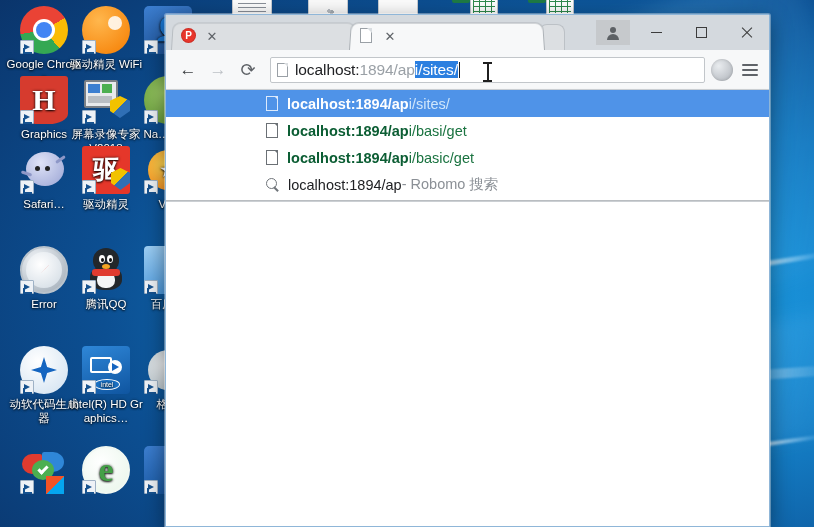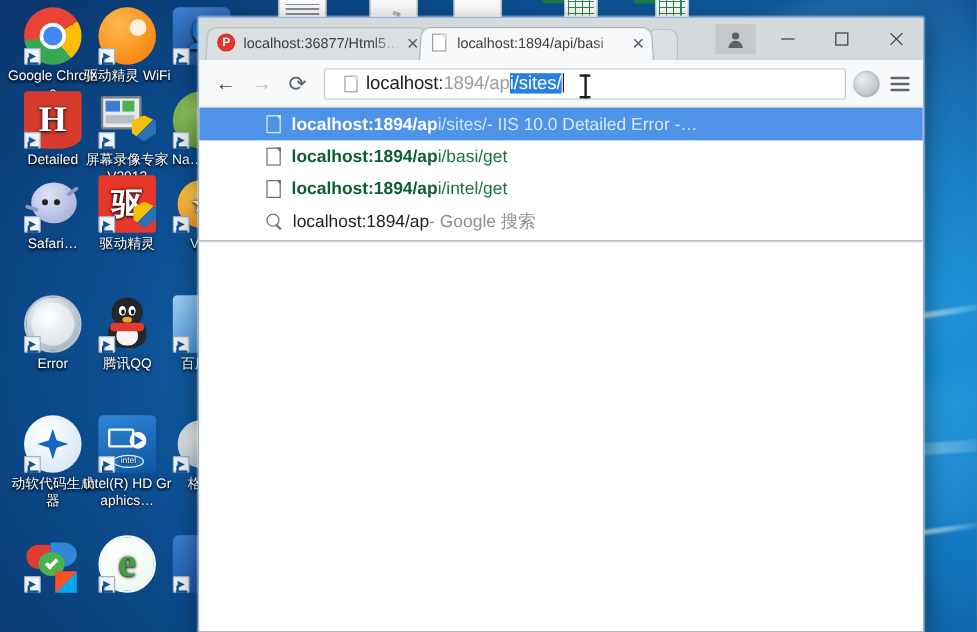--- a/index.html
+++ b/index.html
@@ -282,21 +282,21 @@
   .navbtn.dark { color: #3b3e41; }
   #omnibox {
     flex: 1 1 auto;
     height: 26px;
     margin: 0 6px 0 6px;
     background: #fff;
     border: 1px solid #c2c6ca;
     border-radius: 2px;
     display: flex;
     align-items: center;
-    padding: 0 16px;
+    padding: 0 6px;
     position: relative;
   }
   .omni-icon {
     width: 11px; height: 14px;
     border: 1px solid #9aa0a6;
     background: #fff;
     position: relative;
     flex: 0 0 11px;
     margin-right: 7px;
   }
@@ -354,21 +354,21 @@
   #suggestions {
     background: #fff;
     border-bottom: 1px solid #b9bdc1;
     box-shadow: 0 2px 4px rgba(0,0,0,.18);
     padding-bottom: 2px;
   }
   .sugg {
     height: 27px;
     display: flex;
     align-items: center;
-    padding-left: 56px;
+    padding-left: 100px;
     font-size: 14.5px;
     color: #202124;
     white-space: nowrap;
     overflow: hidden;
   }
   .sugg.selected {
     background: #4f93e8;
     color: #fff;
   }
   .sugg-ic {
@@ -474,21 +474,21 @@
         <div class="shortcut"></div>
       </div>
     </div>
 
     <div class="ico-cell" style="left:6px;top:106px;">
       <div class="ico-art">
         <div class="sq" style="background:#d63b2e;border-radius:3px 3px 40% 40%/3px 3px 22% 22%;"></div>
         <div class="glyph" style="font-size:30px;font-family:'Liberation Serif',serif;">H</div>
         <div class="shortcut"></div>
       </div>
-      <span class="ico-lbl">Detailed</span>
+      <span class="ico-lbl">Graphics</span>
     </div>
 
     <div class="ico-cell" style="left:68px;top:106px;">
       <div class="ico-art">
         <div style="position:absolute;left:2px;top:4px;width:34px;height:28px;background:#e8eaec;border:2px solid #7b8086;border-radius:2px;"></div>
         <div style="position:absolute;left:6px;top:8px;width:12px;height:9px;background:#3c7fd0;"></div>
         <div style="position:absolute;left:20px;top:8px;width:10px;height:9px;background:#4caf50;"></div>
         <div style="position:absolute;left:6px;top:20px;width:24px;height:7px;background:#b9bec3;"></div>
         <div style="position:absolute;right:0px;bottom:6px;width:20px;height:22px;background:linear-gradient(135deg,#f2c200 50%,#2f6fb5 50%);clip-path:polygon(50% 0,100% 22%,100% 68%,50% 100%,0 68%,0 22%);"></div>
         <div class="shortcut"></div>
@@ -629,30 +629,28 @@
 
   <div id="chrome-window">
 
     <div id="tabstrip">
 
       <div class="tab inactive" style="width:186px;">
         <div class="tabskin"></div>
         <div class="tab-fav">
             <div class="fav-p">P</div>
           </div>
-        <div class="tab-title">localhost:36877/Html5…</div>
         <div class="tab-close">✕</div>
       </div>
 
       <div class="tab active" style="width:196px;">
         <div class="tabskin"></div>
         <div class="tab-fav">
             <div class="fav-doc"></div>
           </div>
-        <div class="tab-title">localhost:1894/api/basi</div>
         <div class="tab-close">✕</div>
       </div>
 
       <div class="tab-stub"></div>
 
       <div id="wincontrols">
         <div class="wc profile">
             <div class="person"></div>
           </div>
         <div class="wc">
@@ -687,41 +685,40 @@
           </div>
       </div>
     </div>
 
     <div id="suggestions">
 
       <div class="sugg selected">
         <div class="sugg-ic"></div>
         <span class="url-strong">localhost:1894/ap</span>
           <span class="url-rest">i/sites/</span>
-          <span class="sugg-desc"> - IIS 10.0 Detailed Error -…</span>
       </div>
 
       <div class="sugg">
         <div class="sugg-ic"></div>
         <span class="url-strong">localhost:1894/ap</span>
           <span class="url-rest">i/basi/get</span>
           <span class="sugg-desc"></span>
       </div>
 
       <div class="sugg">
         <div class="sugg-ic"></div>
         <span class="url-strong">localhost:1894/ap</span>
-          <span class="url-rest">i/intel/get</span>
+          <span class="url-rest">i/basic/get</span>
           <span class="sugg-desc"></span>
       </div>
 
       <div class="sugg search-row">
         <div class="sugg-search-ic"></div>
         <span class="q">localhost:1894/ap</span>
-          <span class="sugg-desc"> - Google 搜索</span>
+          <span class="sugg-desc"> - Robomo 搜索</span>
       </div>
 
     </div>
 
     <div id="viewport"></div>
 
   </div>
 
 </div>
 

